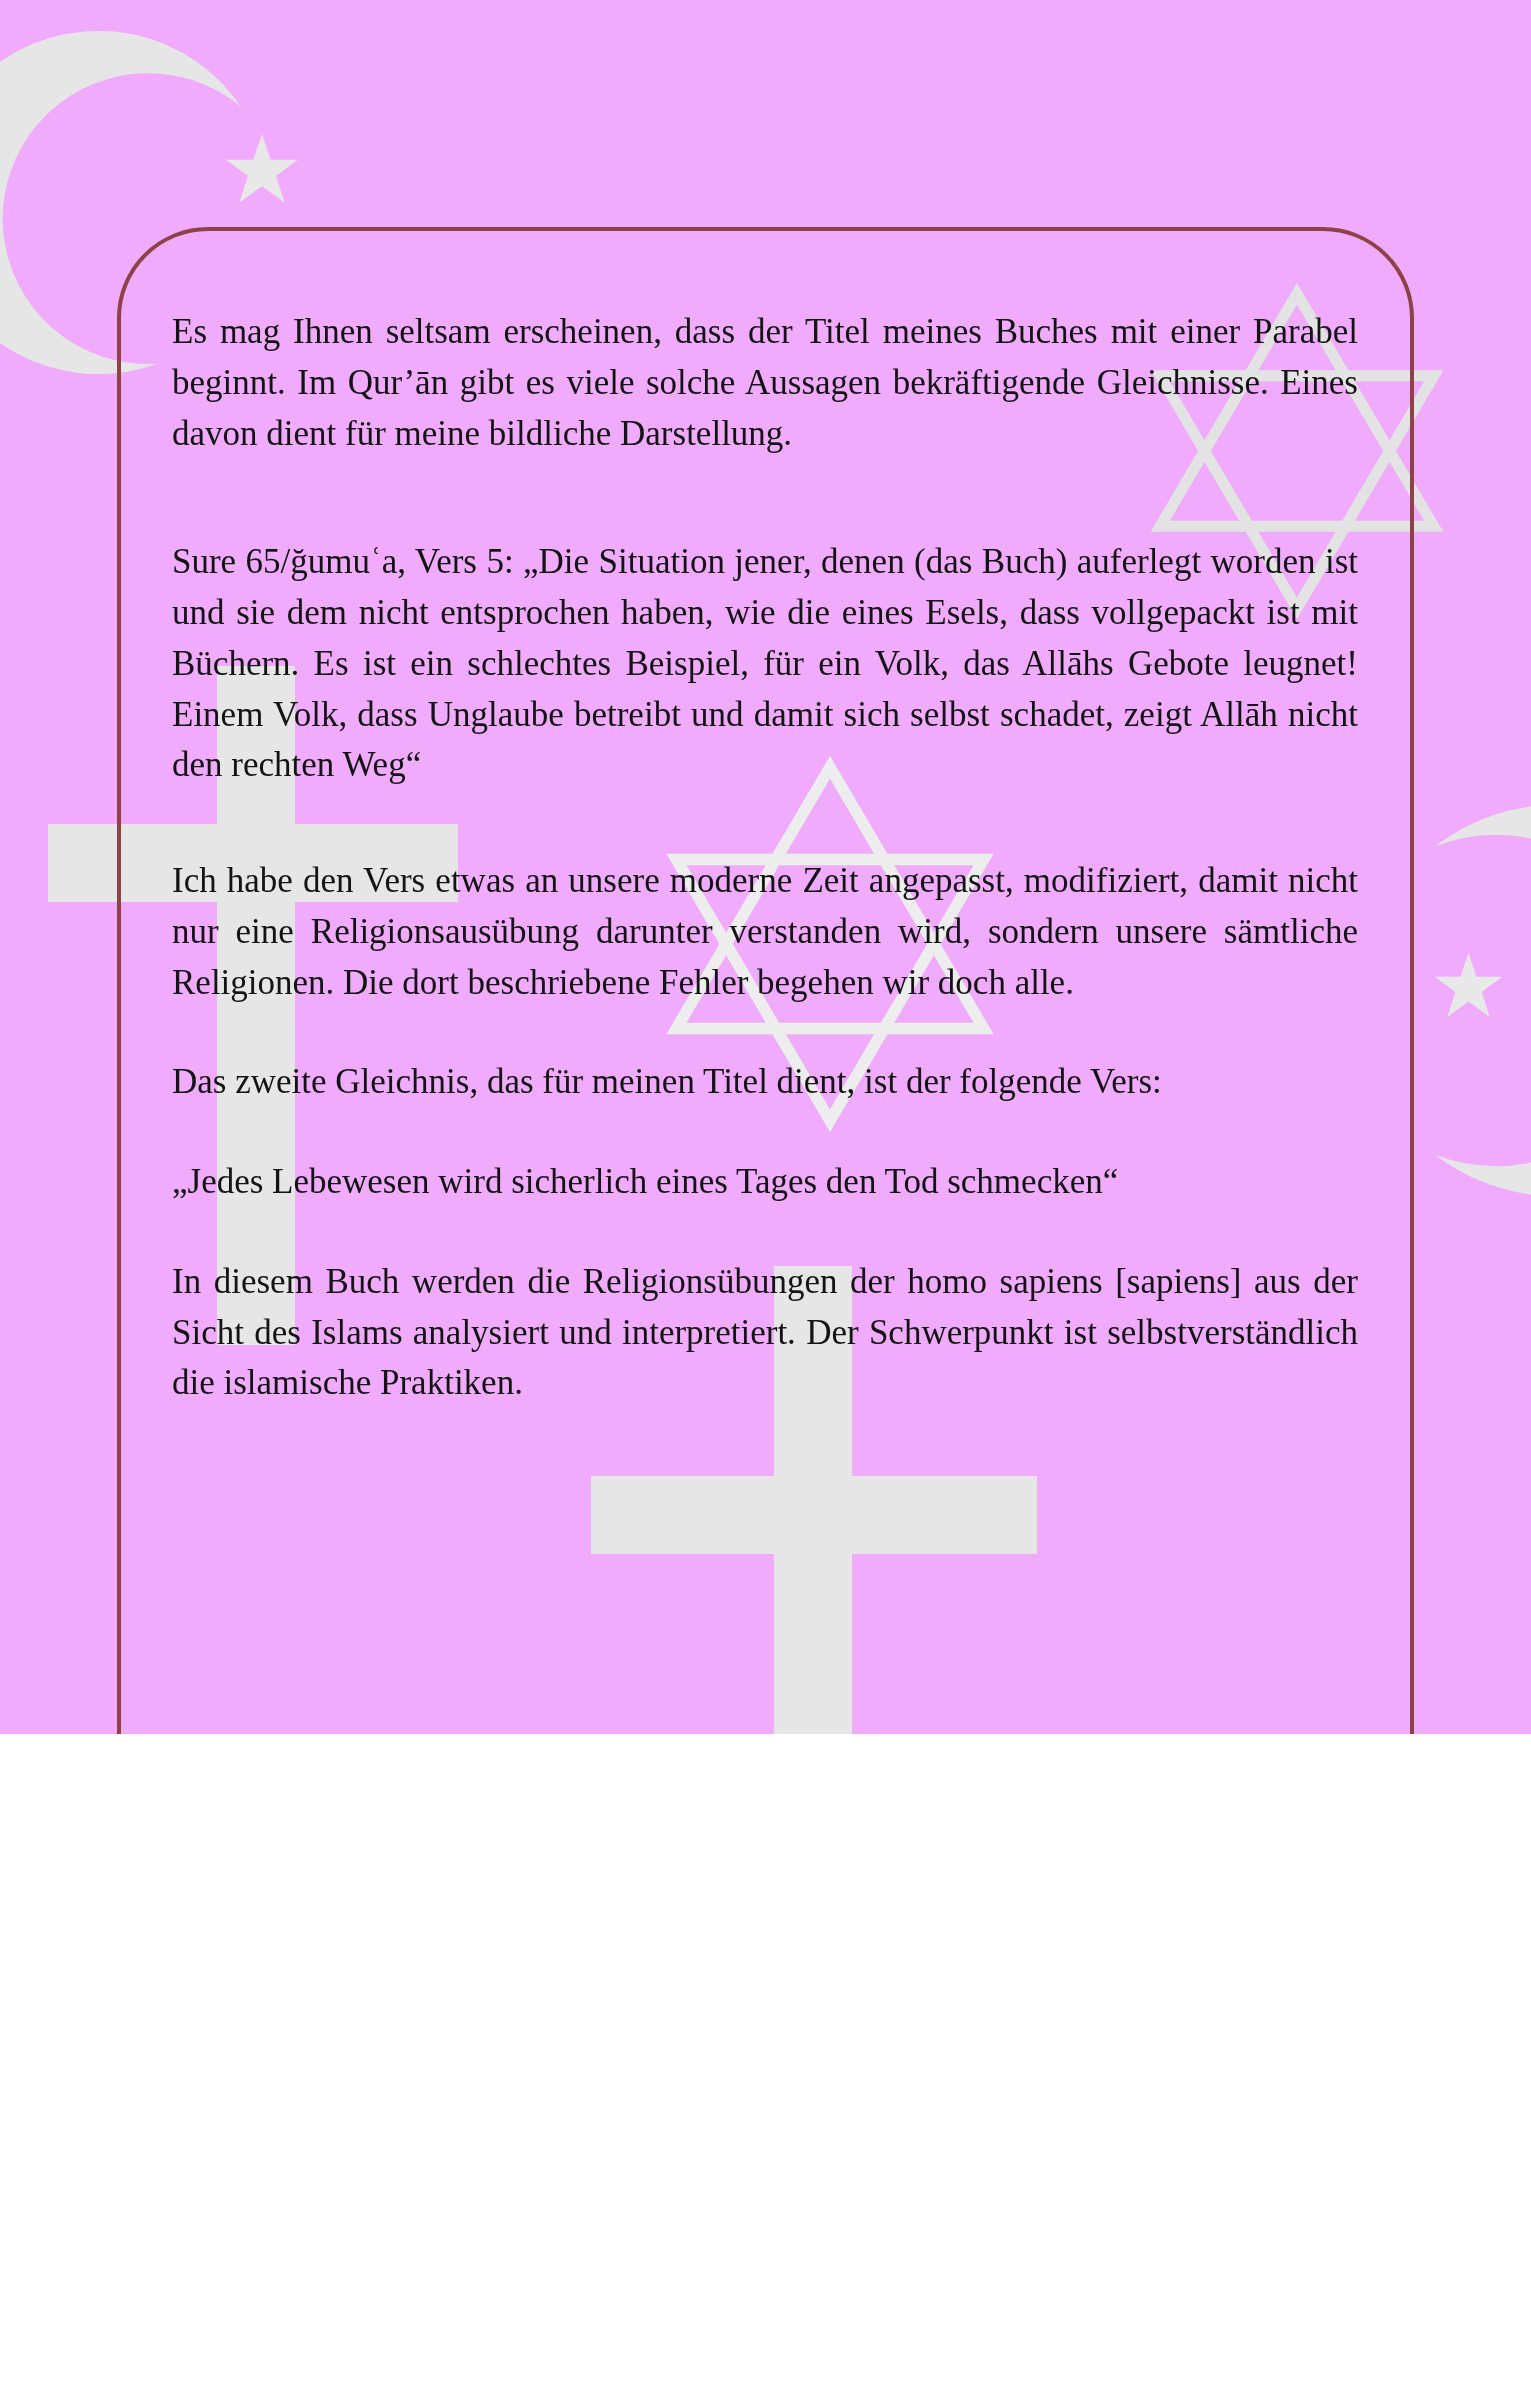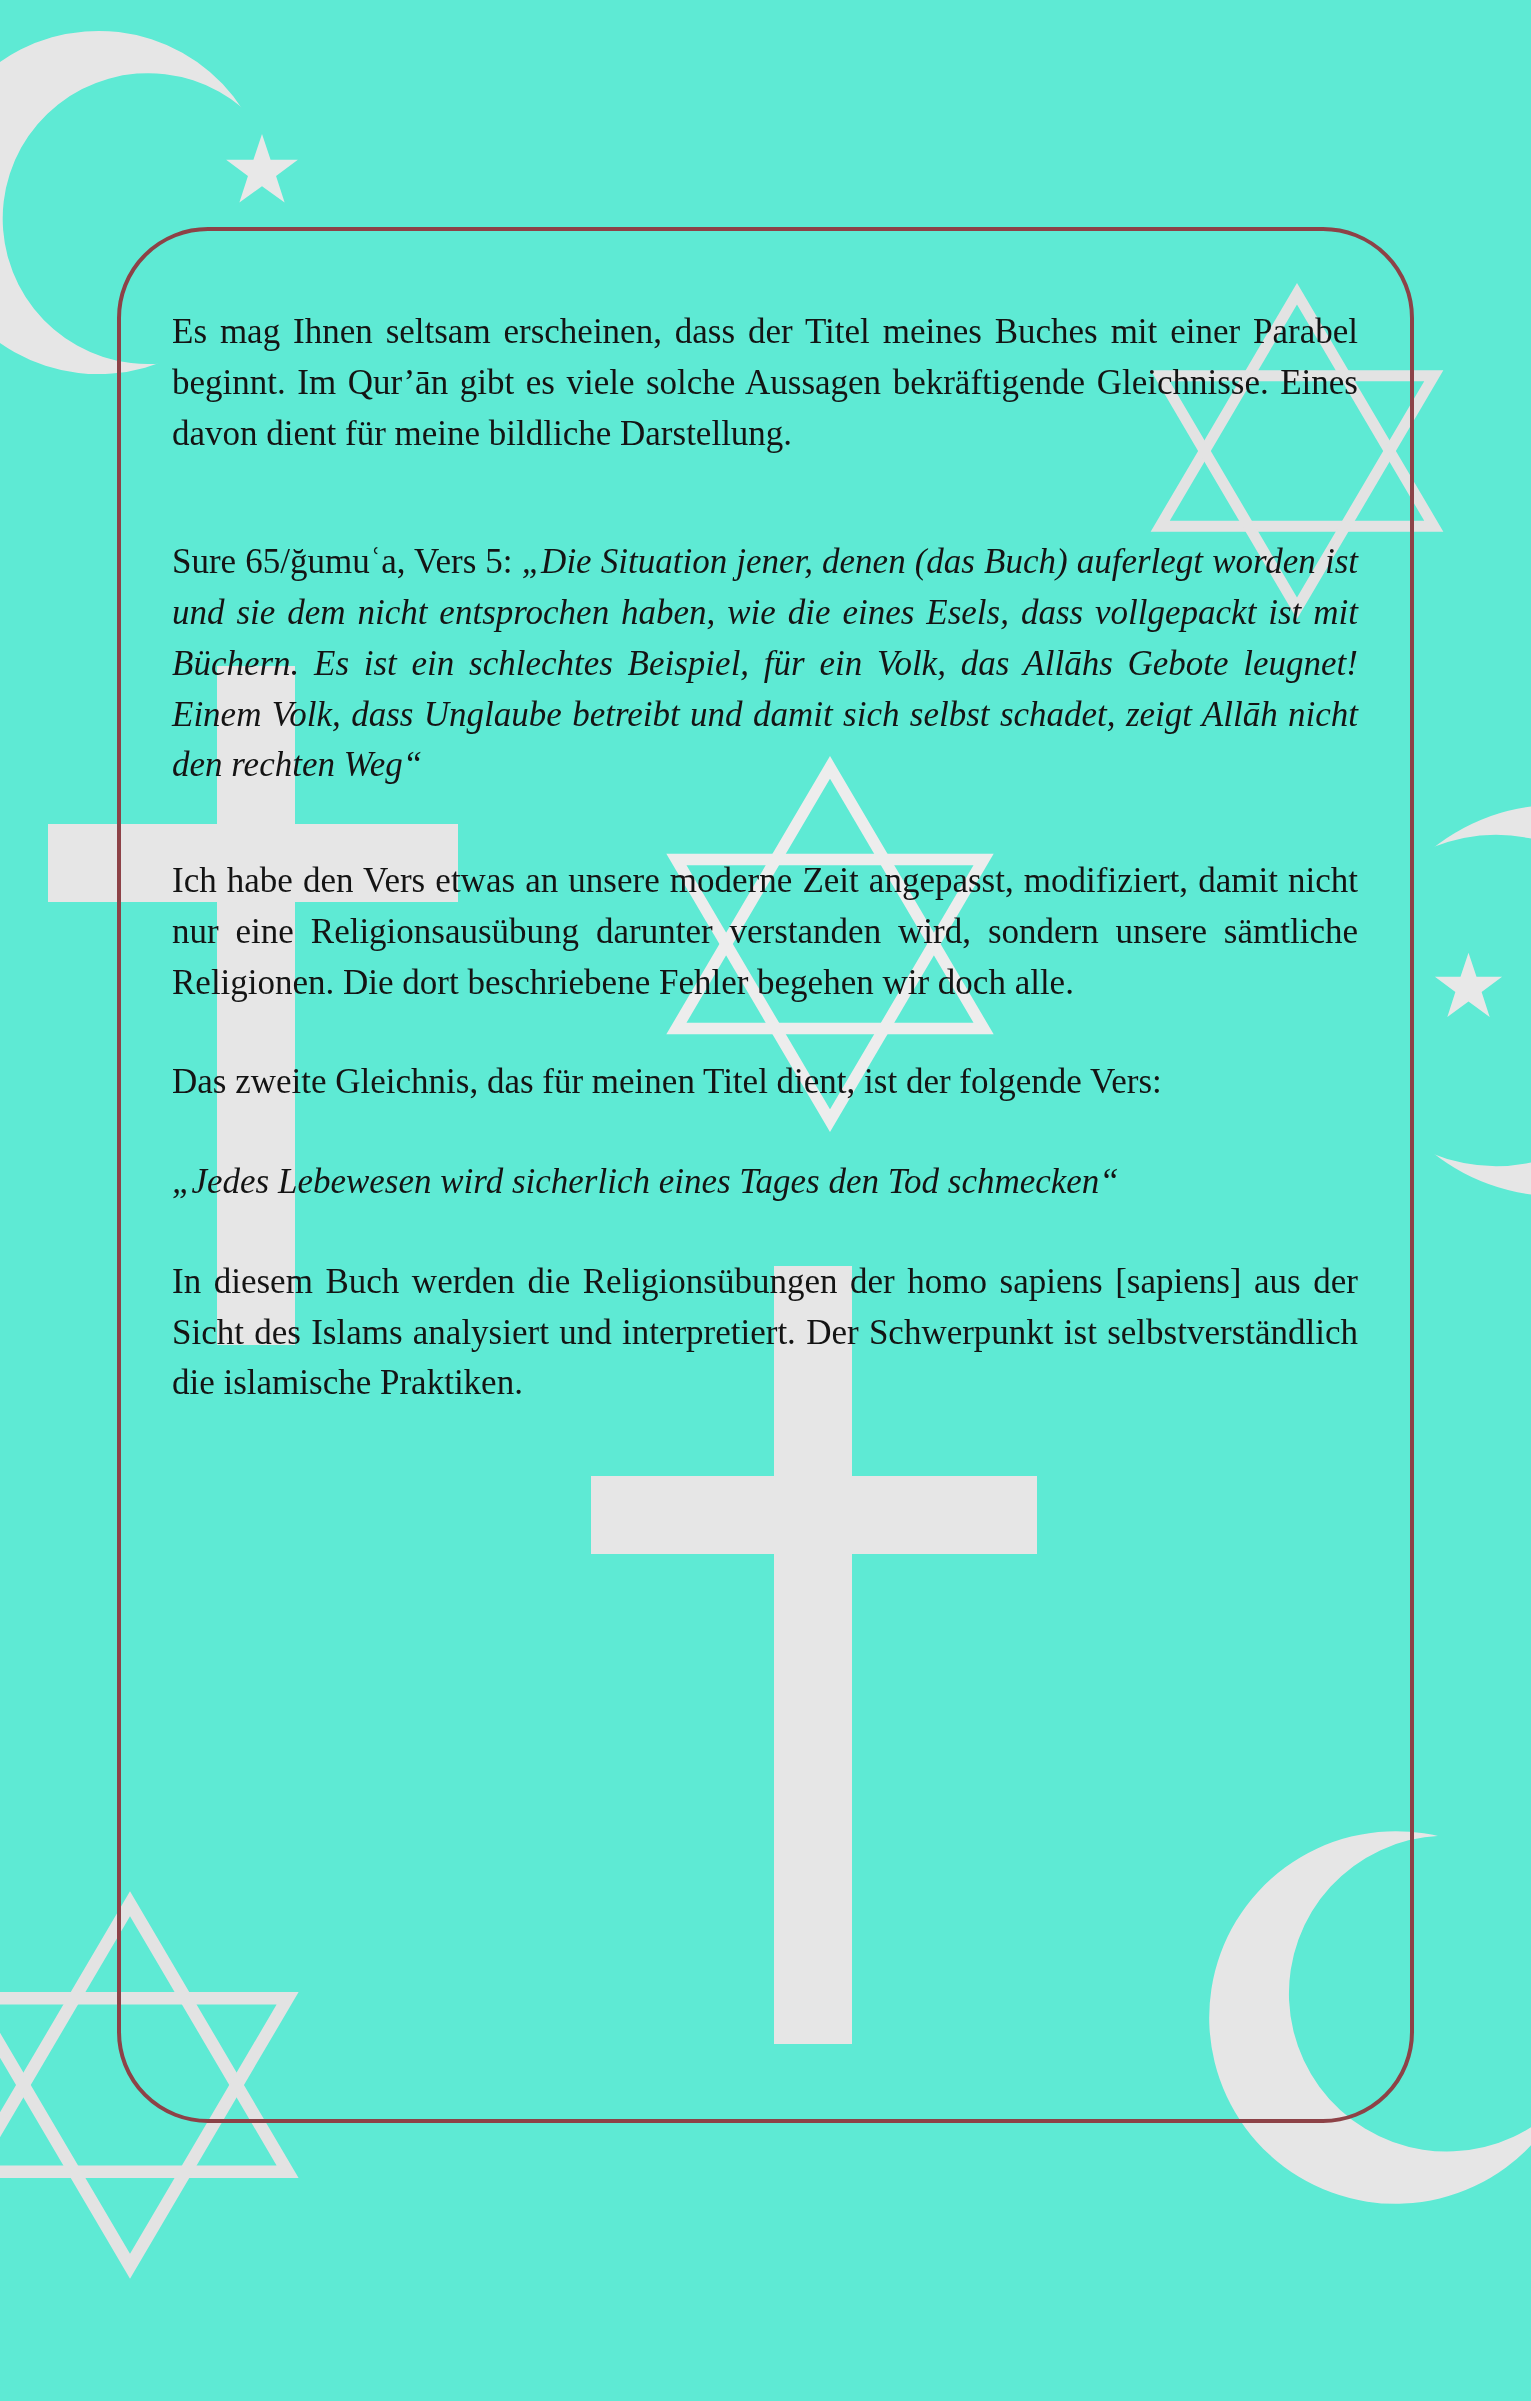--- a/index.html
+++ b/index.html
@@ -1,19 +1,19 @@
 <!DOCTYPE html>
 <html style="--frame-border: #8d4247; --text: #141414; --watermark: #e6e6e6;font-size:8.3px"><head>
 <meta charset="utf-8">
 <style>
   html,body{margin:0;padding:0;background:#ffffff;}
   .page{
     position:relative;
-    width:1532px;height:2401px;
-    background:#5eead4;
+    width:1532px;height:1734px;
+    background:#f0abfc;
     overflow:hidden;
     font-family:"Liberation Serif","DejaVu Serif",serif;
     color:var(--text,#141414);
   }
 
   
   .watermarks{position:absolute;inset:0;z-index:0;}
   .wm{position:absolute;}
   .wm-bar{position:absolute;background:var(--watermark,#e6e6e6);}
 
@@ -34,21 +34,21 @@
     left:172px;top:307px;
     width:1186px;
     font-size:35px;
     line-height:1.45;
     text-align:justify;
   }
   .text-block p{margin:0 0 49px 0;}
   .text-block p.gap-lg{margin-bottom:78px;}
   .text-block p.gap-md{margin-bottom:65px;}
   .text-block p.last{margin-bottom:12px;}
-  .quote-italic{font-style:italic;}
+  .quote-italic{}
 
   
   .footer{position:absolute;z-index:3;left:0;top:2116px;width:1532px;height:285px;}
 </style>
 </head>
 <body>
 
 <div class="page">
 
   <div class="watermarks">

